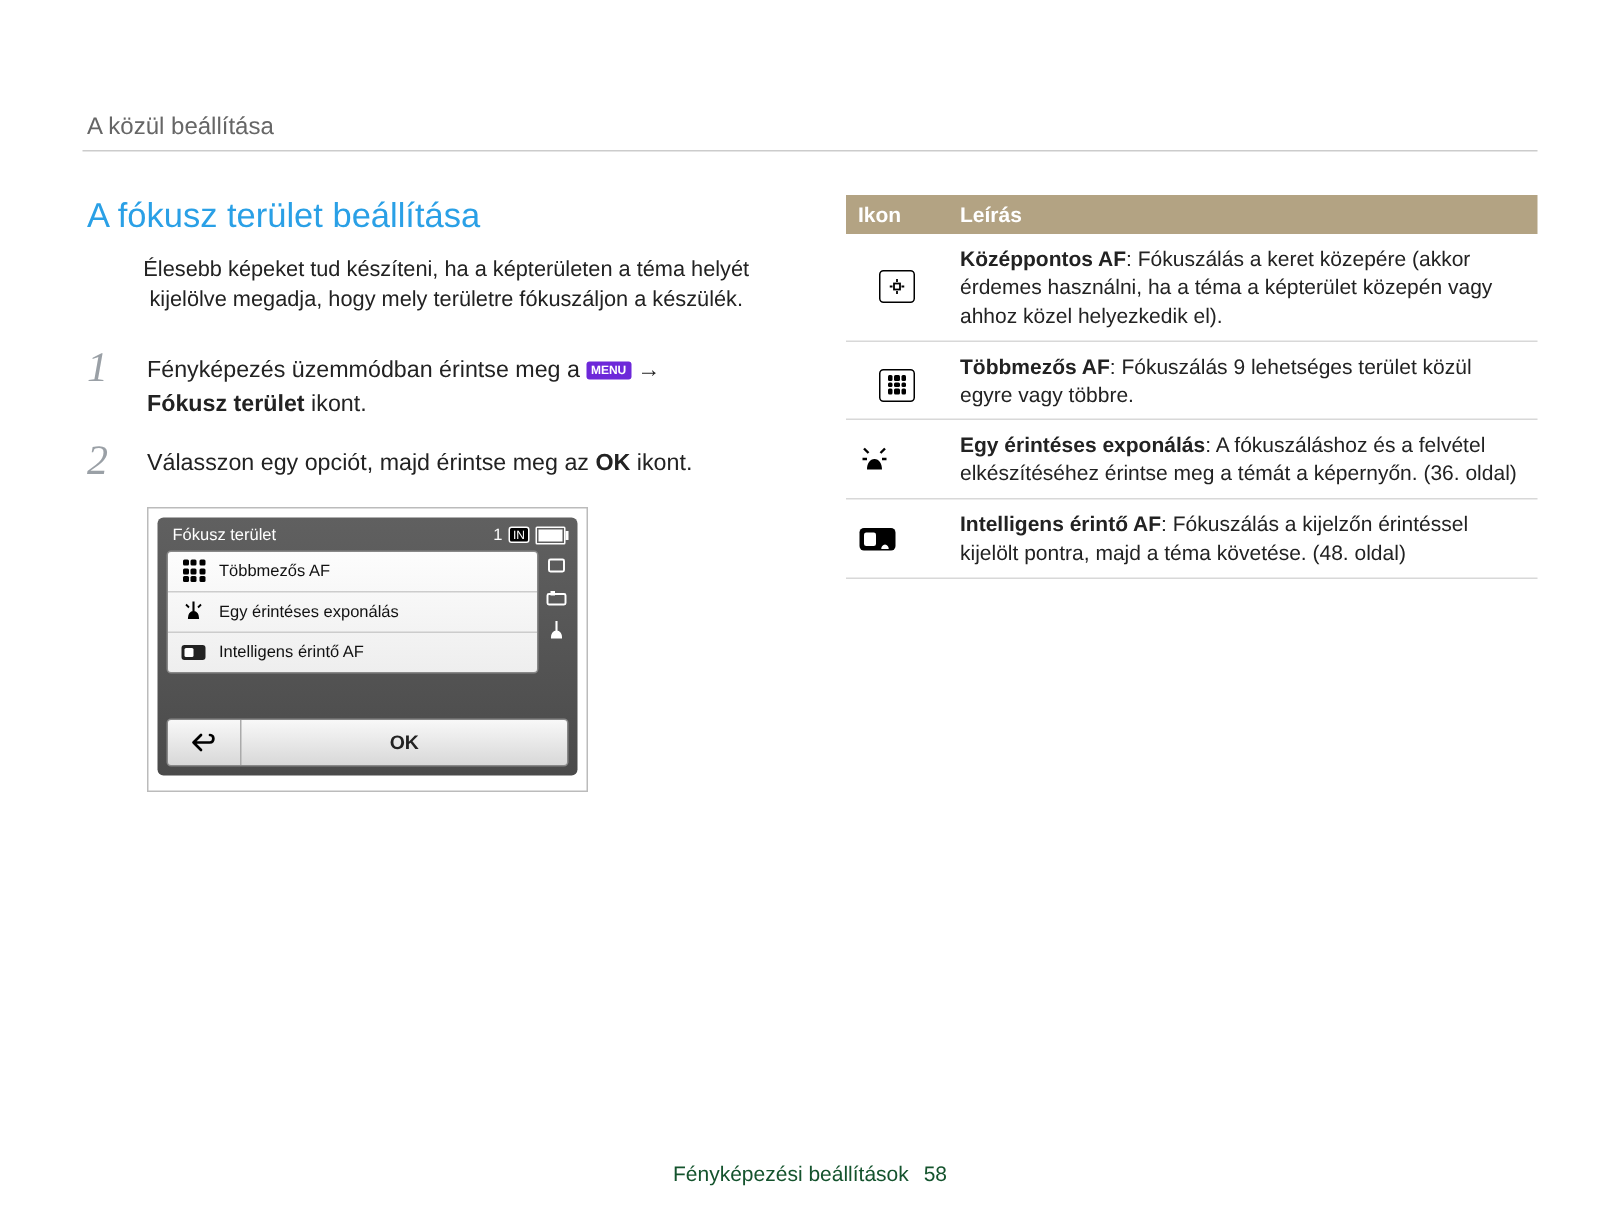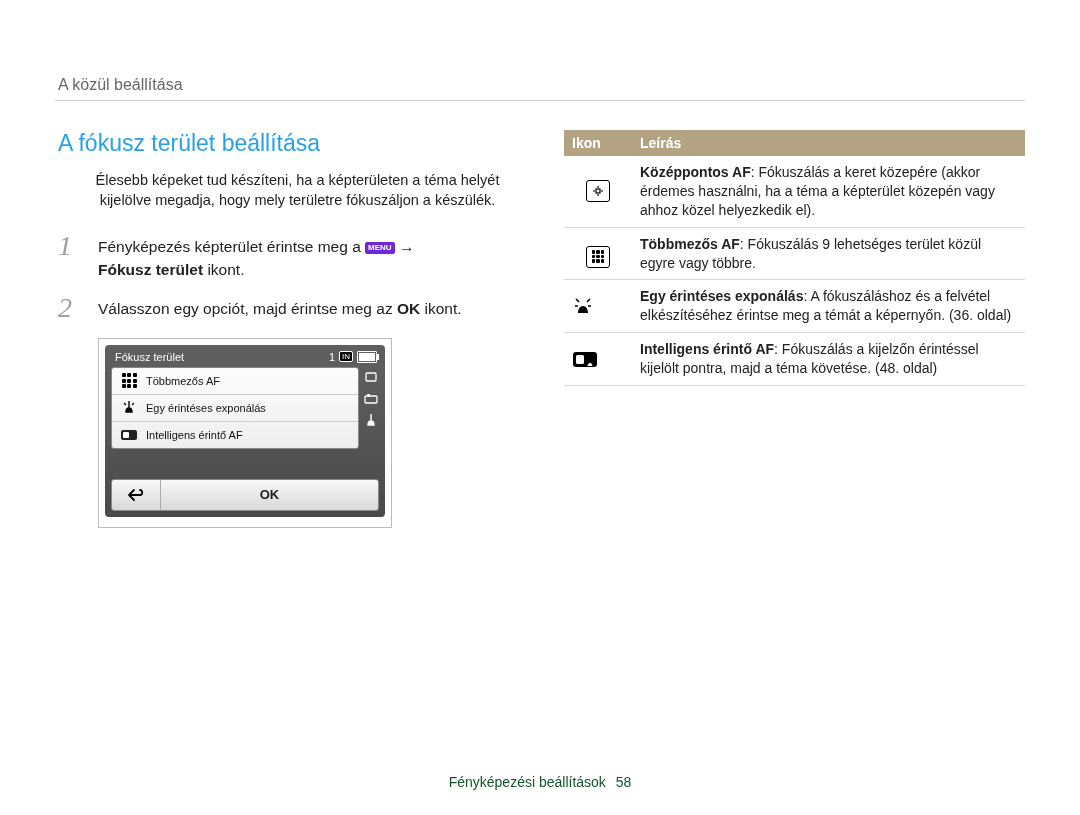--- a/index.html
+++ b/index.html
@@ -57,21 +57,21 @@
 
   <div class="columns">
 
     <div class="col">
       <h2 class="section-title">A fókusz terület beállítása</h2>
       <p class="intro">Élesebb képeket tud készíteni, ha a képterületen a téma helyét kijelölve megadja, hogy mely területre fókuszáljon a készülék.</p>
 
       <div class="step">
         <div class="step-num">1</div>
         <div class="step-body">
-          <span>Fényképezés képterület érintse meg a </span>
+          <span>Fényképezés üzemmódban érintse meg a </span>
           <span class="menu-badge">MENU</span>
           <span> →</span><br>
           <b>Fókusz terület</b>
           <span> ikont.</span>
         </div>
       </div>
 
       <div class="step">
         <div class="step-num">2</div>
         <div class="step-body">

